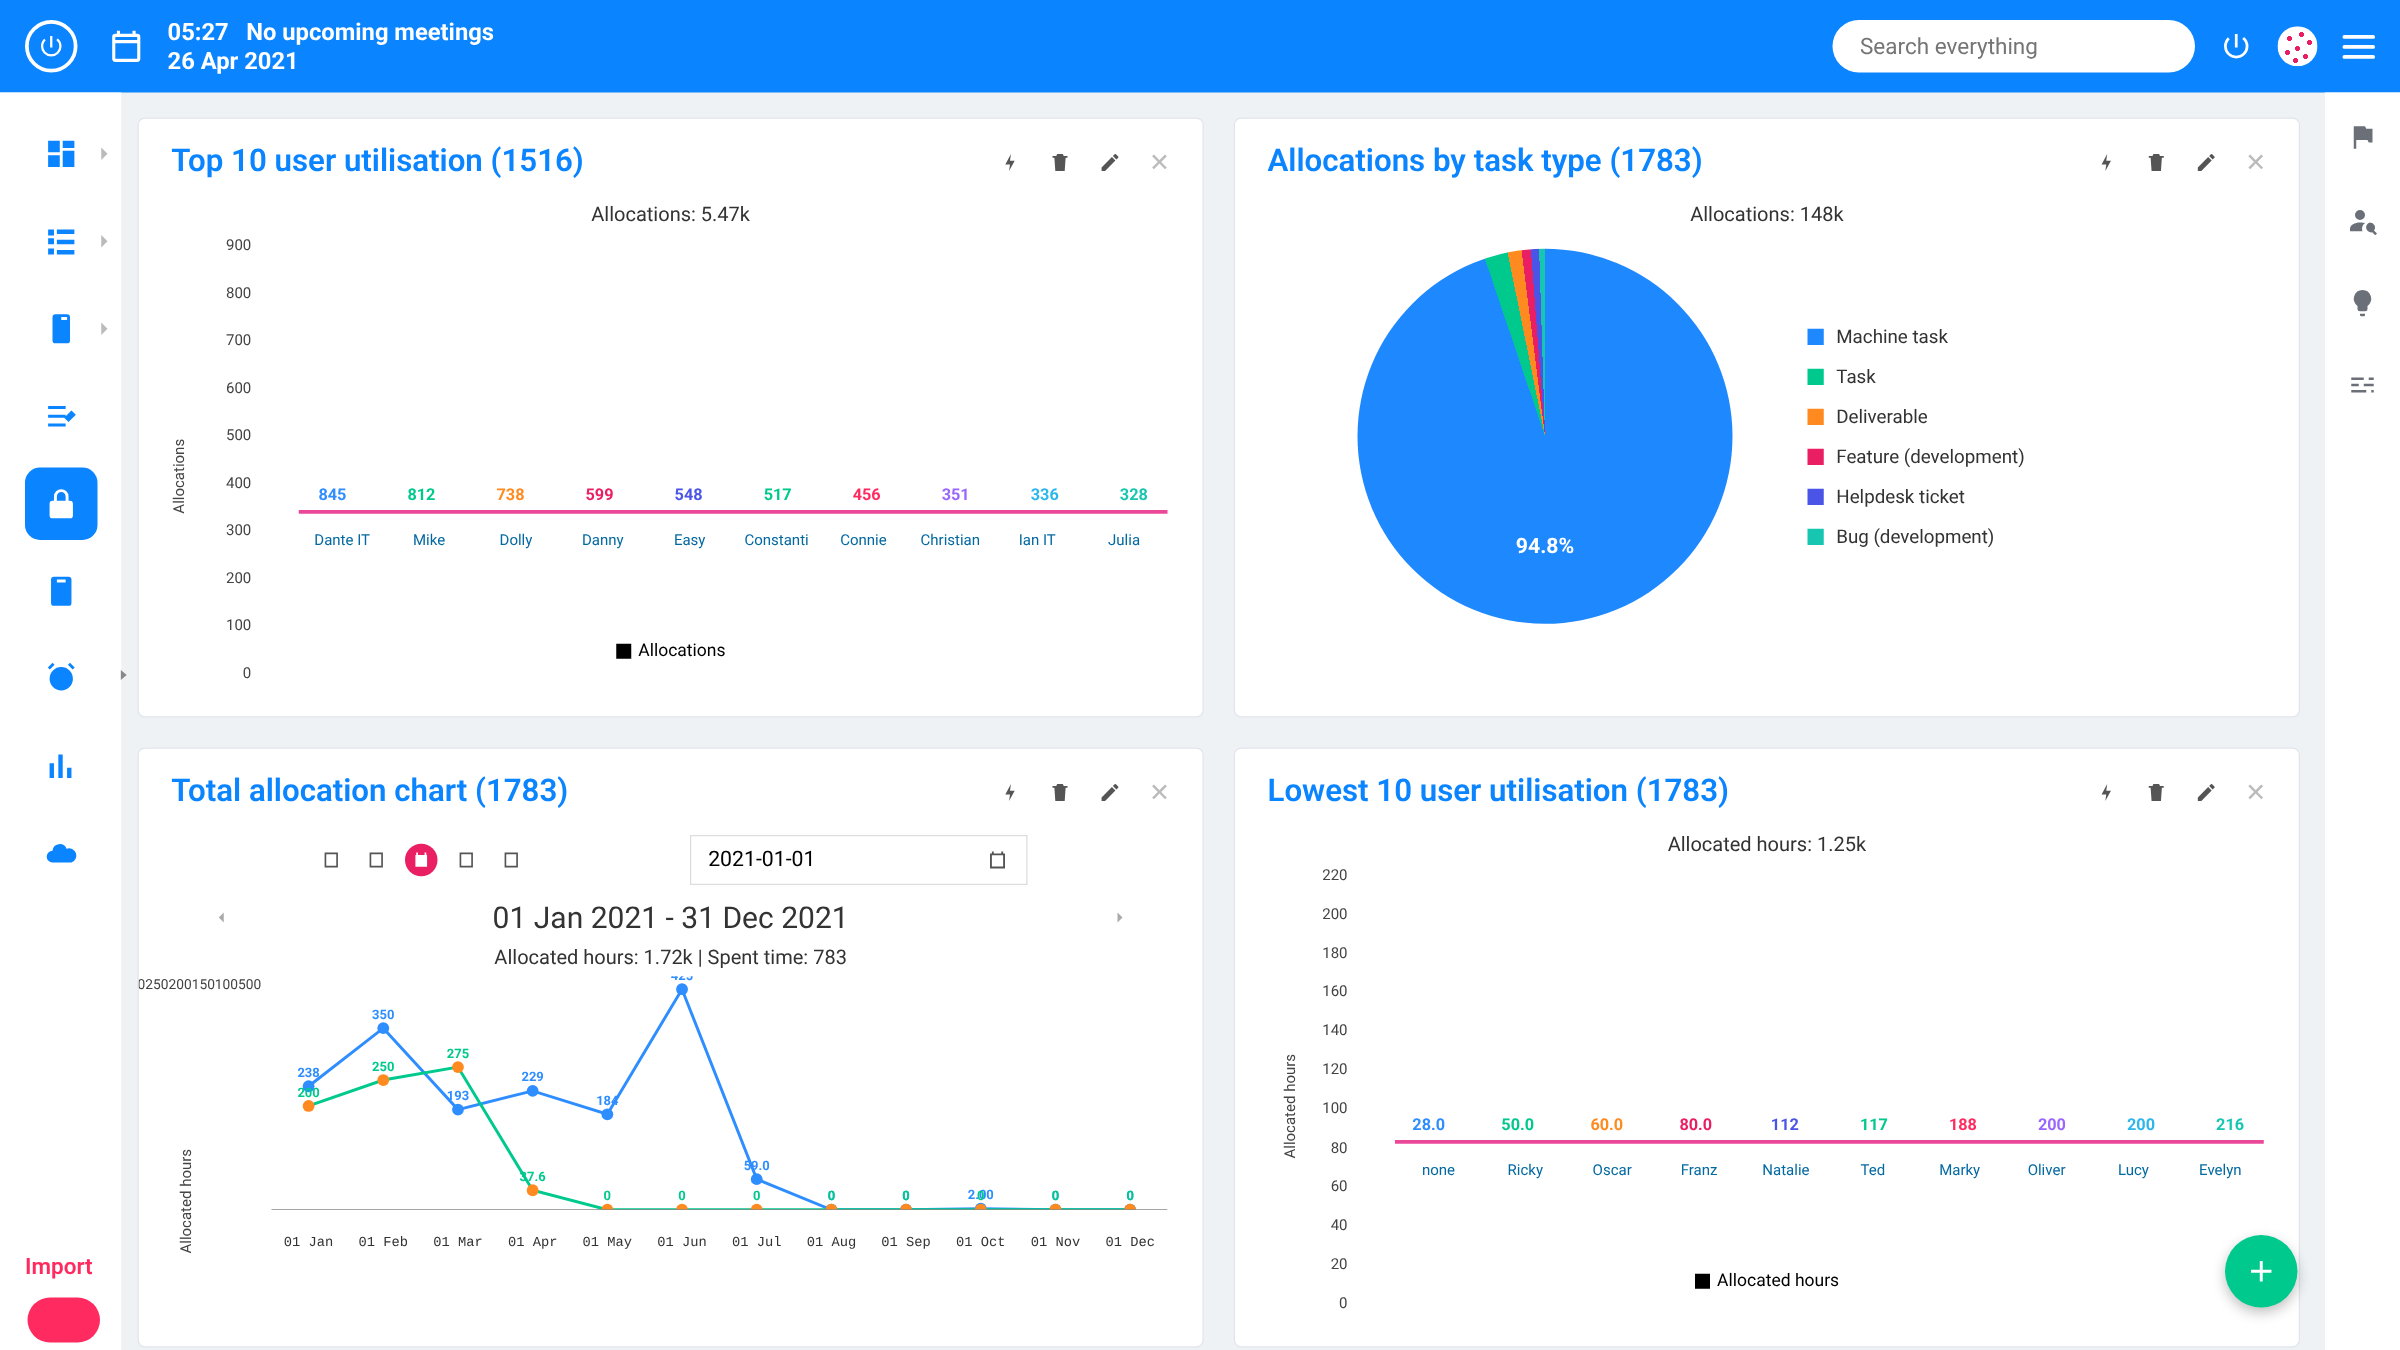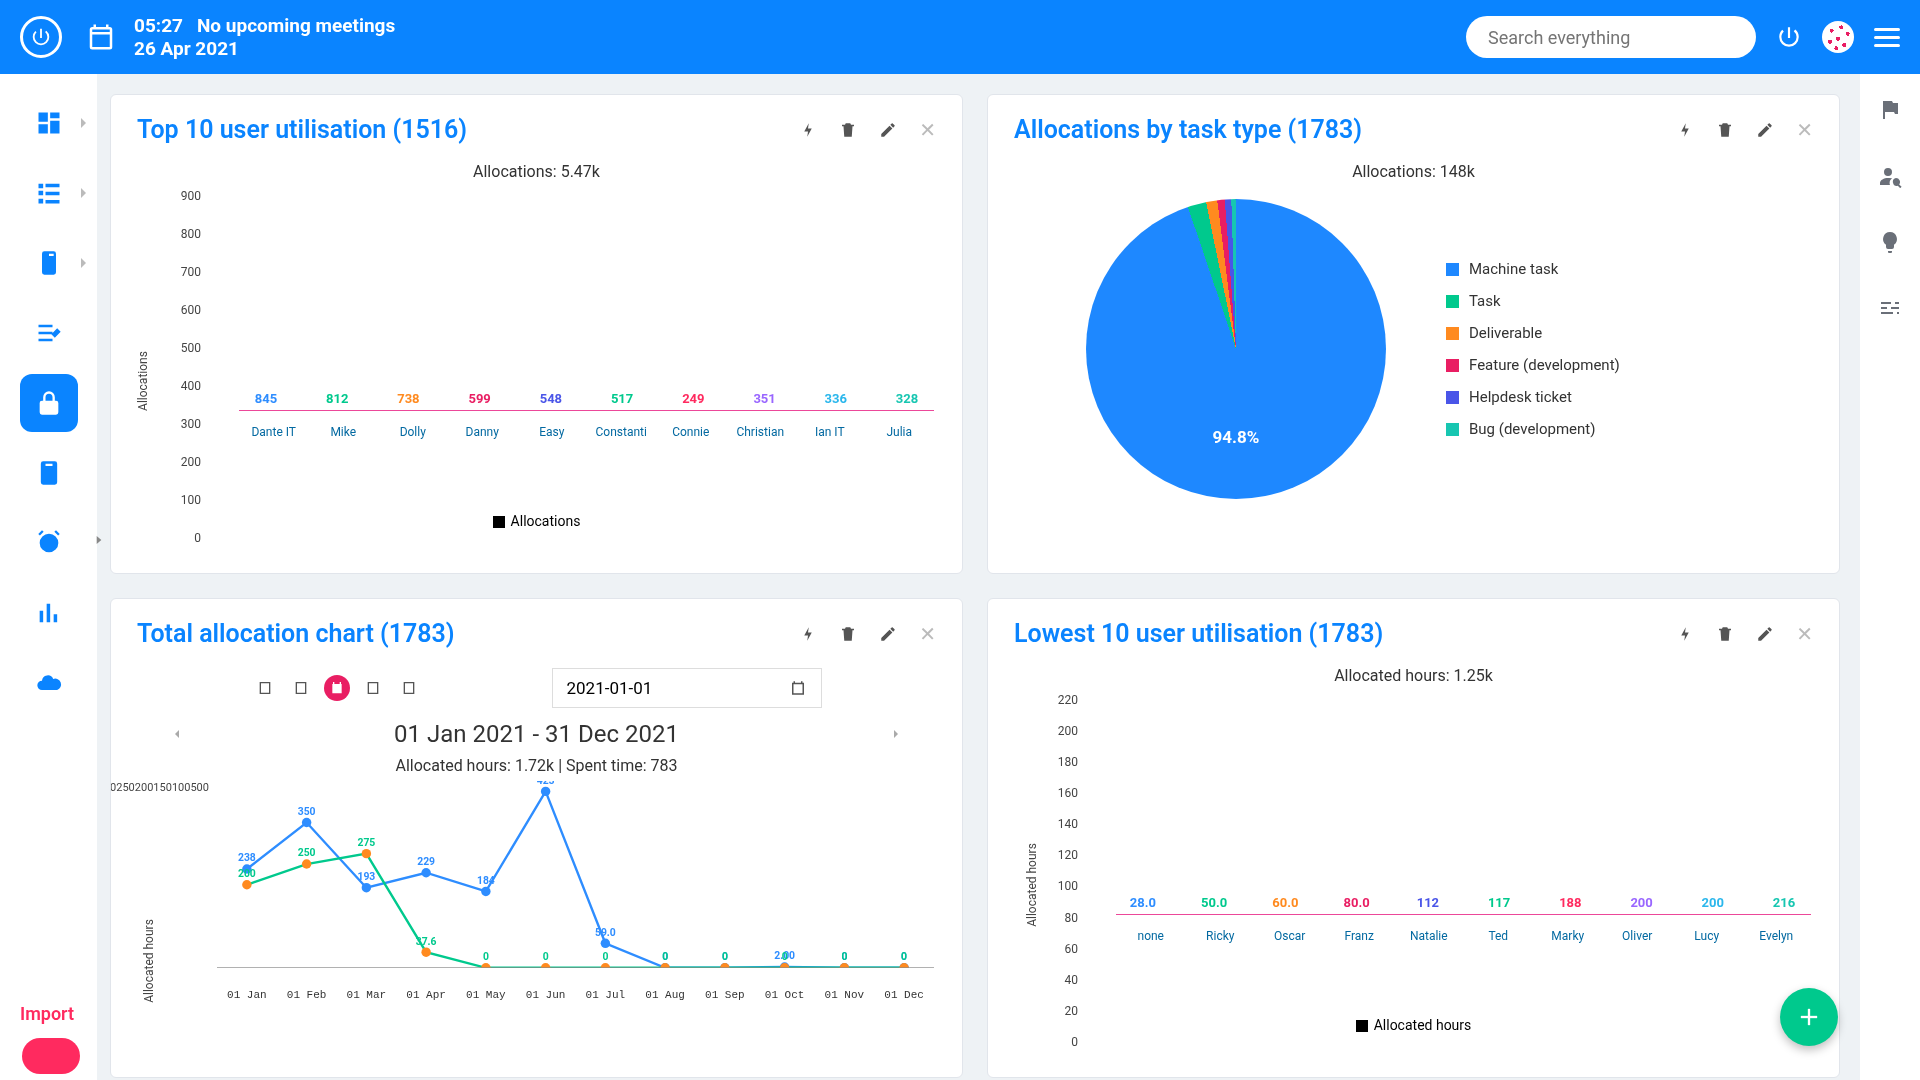--- a/index.html
+++ b/index.html
@@ -44,21 +44,21 @@
 .card-actions { margin-left:auto; display:flex; gap:22px; align-items:center; }
 .card-actions svg { width:18px;height:18px; fill:#555; cursor:pointer; }
 .card-close { color:#bbb; font-size:20px; cursor:pointer; }
 .card-sub { text-align:center; font-size:16px; color:#333; margin: 4px 0 8px; }
 .card-body { flex:1; position:relative; padding: 0 18px 10px 18px; }
 
 
 .bar-area { position:relative; height: 250px; margin-left: 50px; margin-right:10px; }
 .ylabel { position:absolute; left:2px; top:50%; transform: translateY(-50%) rotate(-90deg); font-size:12px; color:#444; transform-origin:center; }
 .yaxis { position:absolute; left:50px; top:0; bottom:28px; width:40px; display:flex; flex-direction:column; justify-content:space-between; text-align:right; font-size:12px; color:#444; }
-.bars-row { position:absolute; left:60px; right:0; bottom:28px; top:0; display:flex; align-items:flex-end; gap:2.5%; border-bottom:1px solid #ec4899; }
+.bars-row { position:absolute; left:60px; right:0; bottom:28px; top:0; display:flex; align-items:flex-end; gap:2.5%; border-bottom:3px solid #ec4899; }
 .bar-wrap { flex:1; display:flex; flex-direction:column; align-items:center; position:relative; }
 .bar-val { font-size:13px; font-weight:700; margin-bottom:4px; }
 .bar-rect { width:80%; border-radius:2px 2px 0 0; }
 .bar-cat { position:absolute; left:60px; right:0; bottom:0; display:flex; }
 .bar-cat span{ flex:1; text-align:center; font-size:12px; color:#0369a1;}
 .legend-center { text-align:center; font-size:14px; margin-top: 74px; }
 .legend-sq { display:inline-block; width:12px;height:12px;background:#000;margin-right:6px;vertical-align:middle;}
 
 
 .pie-wrap { display:flex; align-items:center; height: 320px; gap: 60px; padding-left: 80px;}
@@ -248,21 +248,21 @@
             </div>
             <div class="bar-wrap">
               <div class="bar-val" style="color:#4a55e8">548</div>
               <div class="bar-rect" style="height:60.9%;background:#4a55e8"></div>
             </div>
             <div class="bar-wrap">
               <div class="bar-val" style="color:#00c98d">517</div>
               <div class="bar-rect" style="height:57.4%;background:#00c98d"></div>
             </div>
             <div class="bar-wrap">
-              <div class="bar-val" style="color:#ff2a5f">249</div>
+              <div class="bar-val" style="color:#ff2a5f">456</div>
               <div class="bar-rect" style="height:44.1%;background:#ff2a5f"></div>
             </div>
             <div class="bar-wrap">
               <div class="bar-val" style="color:#9966ff">351</div>
               <div class="bar-rect" style="height:39.0%;background:#9966ff"></div>
             </div>
             <div class="bar-wrap">
               <div class="bar-val" style="color:#2bb7ec">336</div>
               <div class="bar-rect" style="height:37.3%;background:#2bb7ec"></div>
             </div>

